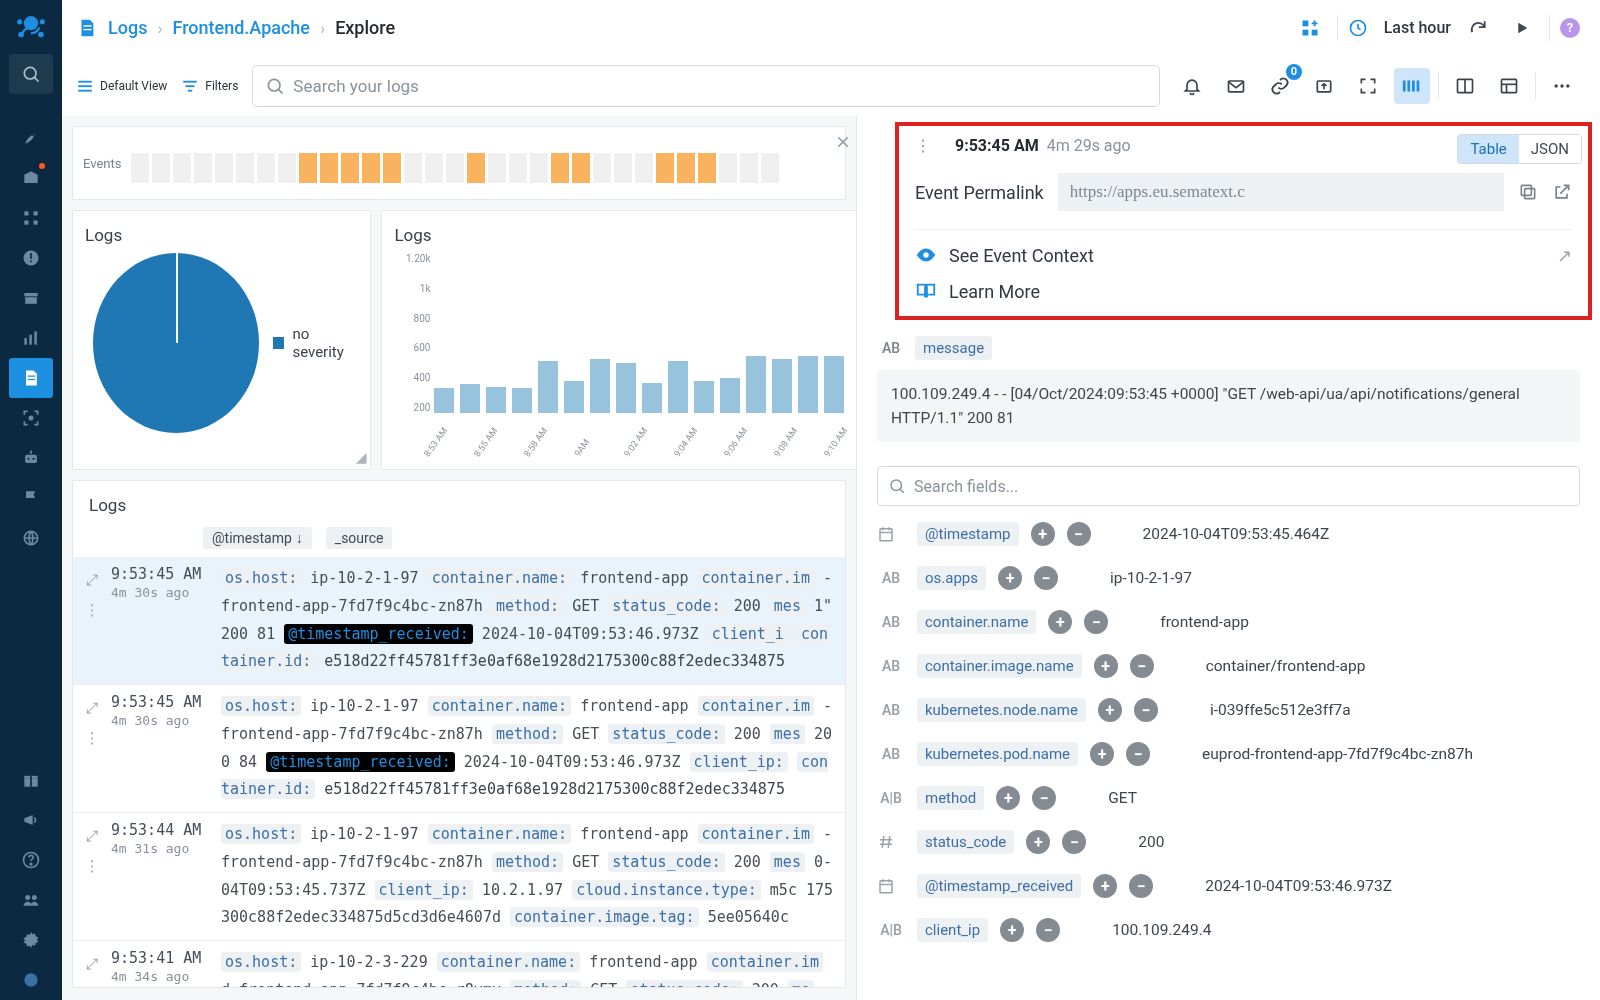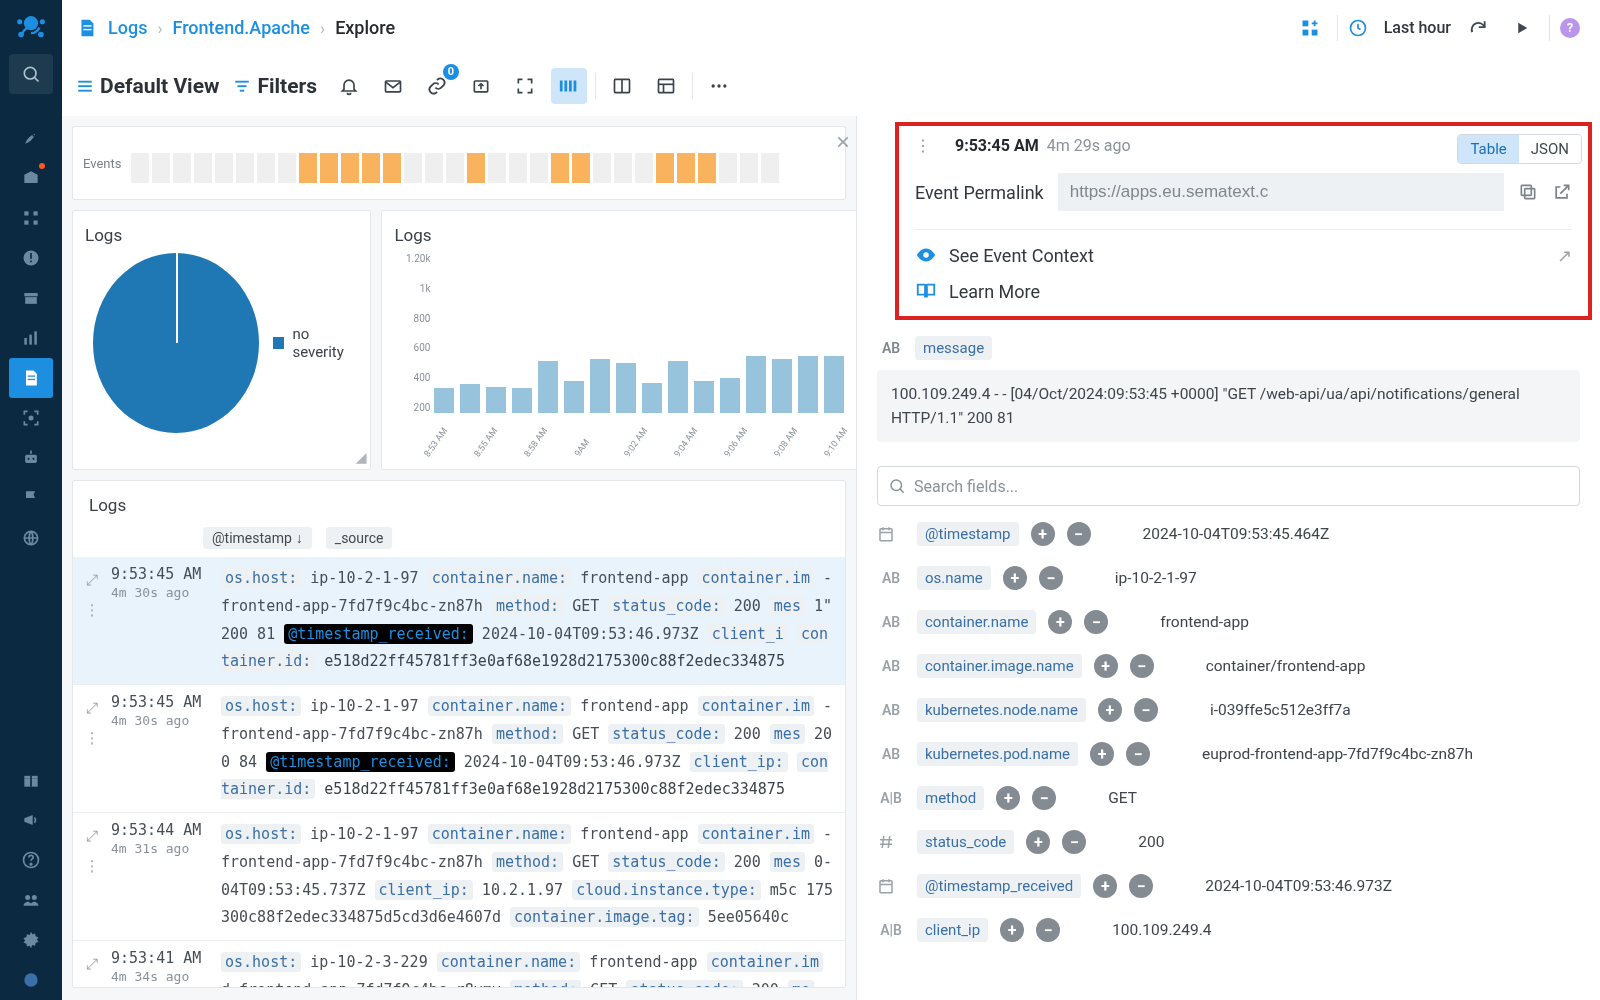--- a/index.html
+++ b/index.html
@@ -24,21 +24,21 @@
   .crumb-current { color:#262a2e; font-size:18px; font-weight:500;}
   .crumbrow .right { margin-left:auto; display:flex; align-items:center; gap:10px; color:#5a6570;}
   .vsep { width:1px; height:26px; background:#e1e4e8;}
   .btnico { width:34px; height:34px; display:flex; align-items:center; justify-content:center; color:#3f4851;}
   .range { display:flex; align-items:center; gap:16px; color:#303540; font-size:16px; font-weight:500;}
   .range .clk { color:#1d8fe1;}
   .grid4 { color:#1d8fe1;}
   .help { width:20px; height:20px; border-radius:50%; background:#b995ec; color:#fff; display:flex; align-items:center; justify-content:center; font-size:13px; font-weight:700;}
   
   .toolbar { height:60px; display:flex; align-items:center; padding:0 20px 0 14px; gap:14px;}
-  .tb-btn { display:flex; align-items:center; gap:6px; color:#2c3238; font-size:21px; font-weight:700;}
+  .tb-btn { display:flex; align-items:center; gap:6px; color:#2c3238; font-size:12px; font-weight:400;}
   .tb-btn .ic { color:#1d8fe1;}
   .searchbox { flex:1; height:42px; border:1px solid #d3d9df; border-radius:5px; display:flex; align-items:center; padding:0 12px; gap:8px; color:#8a939b; font-size:17px;}
   .icorow { display:flex; align-items:center; gap:8px;}
   .sqbtn { width:36px; height:36px; display:flex; align-items:center; justify-content:center; color:#3b434a; position:relative;}
   .sqbtn.highlight { background:#cfe6fa; border-radius:4px; color:#1d8fe1;}
   .pill { position:absolute; top:-4px; right:-4px; background:#1d8fe1; color:#fff; font-size:11px; font-weight:700; border-radius:10px; padding:0 5px; line-height:16px;}
   
   .body { flex:1; display:flex; min-height:0;}
   .left { flex:1; background:#f6f7f8; padding:10px 10px 12px 10px; display:flex; flex-direction:column; gap:10px; min-width:0; overflow:hidden;}
   .panel { background:#fff; border:1px solid #e5e8eb; border-radius:2px;}
@@ -79,21 +79,21 @@
   .klink { color:#1d8fe1; background:#000000; padding:1px 4px; border-radius:3px;}
   
   .details { width:744px; border-left:1px solid #e4e7ea; display:flex; flex-direction:column; background:#fff; position:relative;}
   .det-close { position:absolute; left:-22px; top:18px; color:#9aa2a9;}
   .redbox { border:4px solid #dc2322; margin:6px 8px 6px 38px; padding:10px 16px 14px 16px;}
   .det-ts { display:flex; align-items:center; gap:8px; font-size:16px;}
   .det-ts .dots { color:#8b939b;}
   .det-ts .ago { color:#8b939b;}
   .permrow { display:flex; align-items:center; gap:14px; margin-top:18px; padding-bottom:18px; border-bottom:1px solid #eceff2;}
   .perm-label { font-size:18px; color:#323840; font-weight:400;}
-  .perm-input { flex:1; background:#eef1f4; border:none; height:38px; padding:0 12px; font-size:17px; color:#7e878f;}
+  .perm-input { flex:1; background:#eef1f4; border:none; height:38px; padding:0 12px; font-size:17px; color:#7e878f;font-family:Liberation Serif, serif;}
   .permrow .ic { color:#7b838b;}
   .ctx { display:flex; align-items:center; gap:12px; margin-top:14px; font-size:18px; color:#323840;}
   .ctx .ic { color:#1d8fe1;}
   .ctx .arrow { margin-left:auto; color:#9aa2a9;}
   .tabs { position:absolute; top:18px; right:18px; display:flex; border:1px solid #d3d9df; border-radius:4px; overflow:hidden; font-size:15px;}
   .tabs .tab { padding:5px 12px; background:#fff; color:#414951;}
   .tabs .tab.active { background:#cfe6fa; color:#1d6fb8;}
   .msgblk { padding:0 20px 12px 20px;}
   .msghdr { display:flex; align-items:center; gap:10px; margin-top:10px;}
   .typetag { color:#7e878f; font-size:14px; font-weight:600; width:28px; text-align:center;}
@@ -308,20 +308,27 @@
       <div class="tb-btn">
           <span class="ic">
             <svg width="18" height="18" viewBox="0 0 24 24" fill="currentColor">
               <rect x="3" y="5" width="18" height="2.5"></rect>
               <rect x="6" y="11" width="12" height="2.5"></rect>
               <rect x="9" y="17" width="6" height="2.5"></rect>
             </svg>
           </span>
           <span>Filters</span>
         </div>
+      <div class="searchbox">
+        <svg width="20" height="20" viewBox="0 0 24 24" fill="none" stroke="currentColor" stroke-width="2">
+            <circle cx="11" cy="11" r="7"></circle>
+            <line x1="21" y1="21" x2="16" y2="16"></line>
+          </svg>
+        <span>Search your logs</span>
+      </div>
       <div class="icorow">
         <span class="sqbtn">
             <svg width="20" height="20" viewBox="0 0 24 24" fill="none" stroke="currentColor" stroke-width="2">
               <path d="M6 16V11a6 6 0 1112 0v5l2 2H4z"></path>
               <path d="M10 20a2 2 0 004 0"></path>
             </svg>
           </span>
         <span class="sqbtn">
             <svg width="20" height="20" viewBox="0 0 24 24" fill="none" stroke="currentColor" stroke-width="2">
               <rect x="3" y="6" width="18" height="13" rx="1"></rect>
@@ -602,21 +609,21 @@
                   <line x1="16" y1="3" x2="16" y2="7"></line>
                 </svg>
               </span>
   <span class="fieldchip">@timestamp</span>
   <span class="btn plus">+</span>
   <span class="btn">−</span>
   <span class="val">2024-10-04T09:53:45.464Z</span>
             </div>
             <div class="frow">
               <span class="typetag">AB</span>
-  <span class="fieldchip">os.name</span>
+  <span class="fieldchip">os.apps</span>
   <span class="btn plus">+</span>
   <span class="btn">−</span>
   <span class="val">ip-10-2-1-97</span>
             </div>
             <div class="frow">
               <span class="typetag">AB</span>
   <span class="fieldchip">container.name</span>
   <span class="btn plus">+</span>
   <span class="btn">−</span>
   <span class="val">frontend-app</span>

